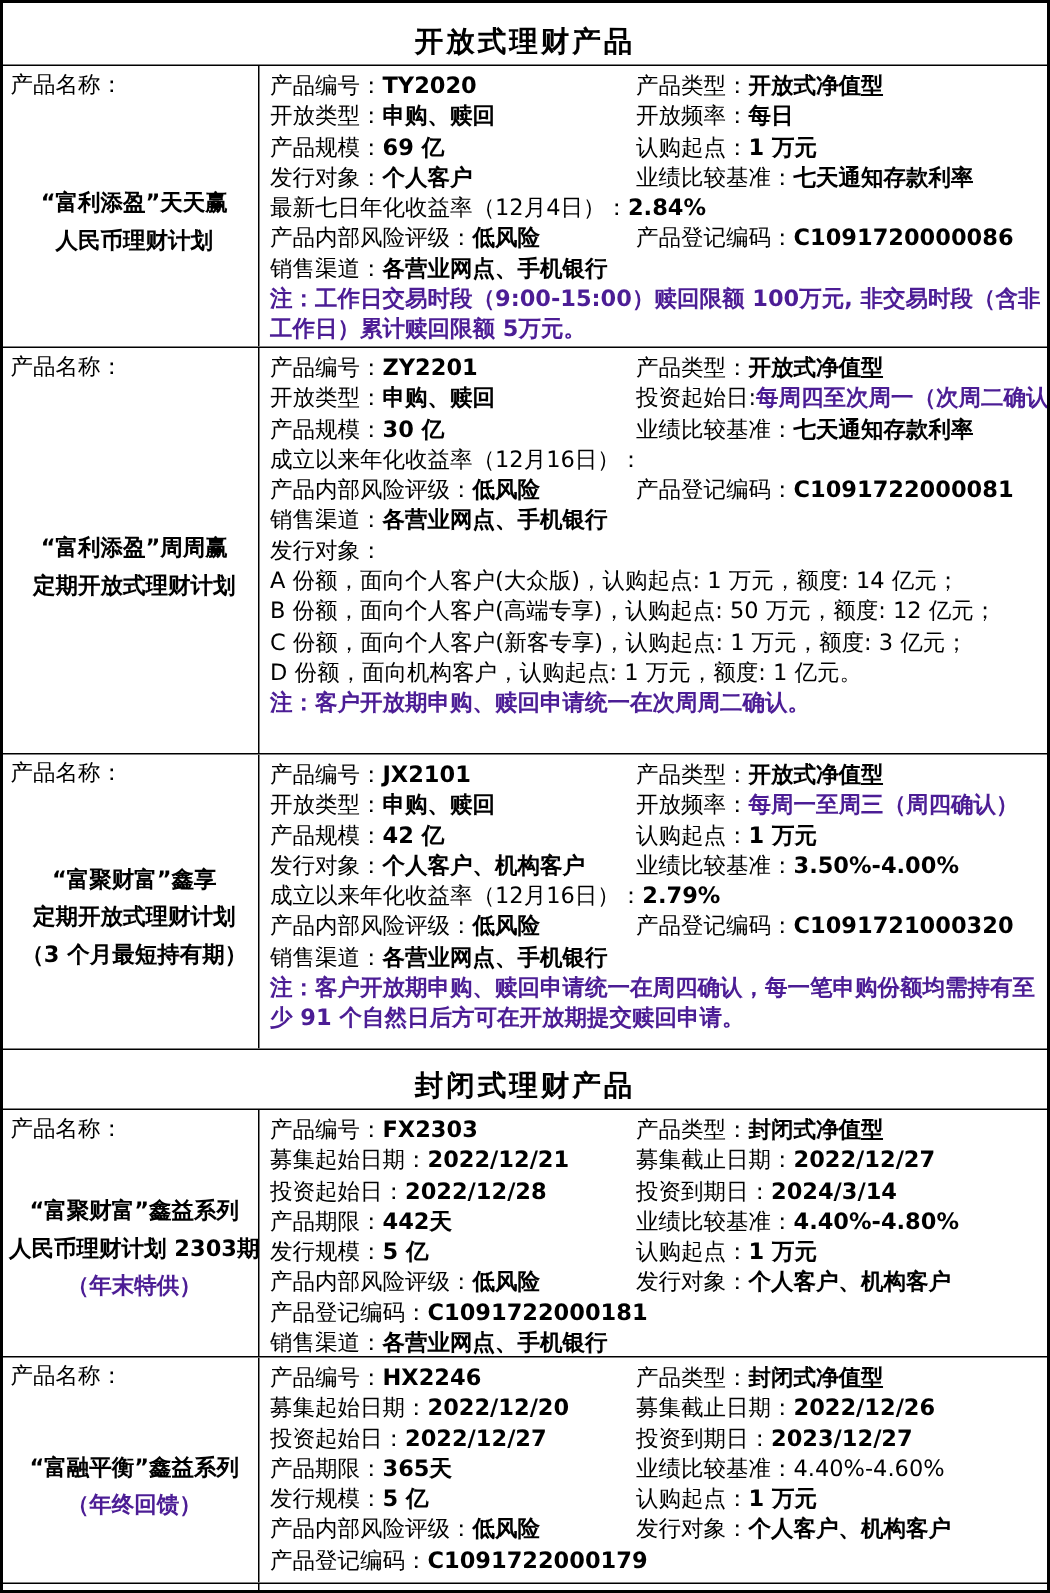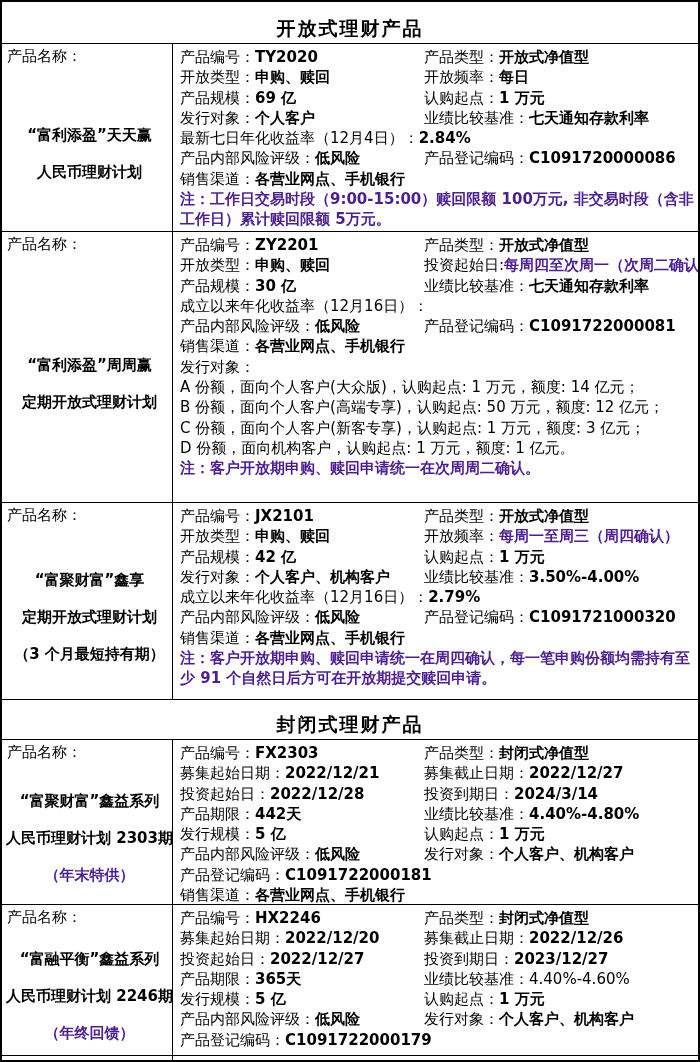--- a/index.html
+++ b/index.html
@@ -38,21 +38,21 @@
     display:flex;flex-direction:column;
     padding:2px 0 2px 5px;
     overflow:hidden;
   }
   .name-label{font-size:15px;line-height:21px;}
   .name-block{
     flex:1;display:flex;flex-direction:column;
     align-items:center;justify-content:center;
     text-align:center;
   }
-  .name-line{font-weight:bold;font-size:15px;line-height:25px;white-space:nowrap;margin-top:12px;}
+  .name-line{font-weight:bold;font-size:15px;line-height:25px;white-space:nowrap;}
   .detail-cell{
     flex:1;min-width:0;
     padding:3px 2px 0 7px;
     font-size:15px;line-height:20.3px;
     overflow:hidden;
   }
   .line{white-space:normal;}
   .line.pair{white-space:nowrap;}
   .line.ind{padding-left:24px;}
   .col-l{display:inline-block;width:244px;vertical-align:top;white-space:nowrap;}
@@ -154,21 +154,20 @@
         <div class="line pair"><span class="col-l"><span>产品内部风险评级：</span><span class="b ">低风险</span></span><span><span>发行对象：</span><span class="b ">个人客户、机构客户</span></span></div>
         <div class="line full"><span>产品登记编码：</span><span class="b ">C1091722000181</span></div>
         <div class="line full"><span>销售渠道：</span><span class="b ">各营业网点、手机银行</span></div>
       </div>
     </div>
     <div class="prow" style="height: 150px;">
       <div class="name-cell">
         <div class="name-label">产品名称：</div>
         <div class="name-block">
           <div class="name-line">“富融平衡”鑫益系列</div>
-          <div class="name-line">人民币理财计划 2246期</div>
           <div class="name-line r">（年终回馈）</div>
         </div>
       </div>
       <div class="detail-cell">
         <div class="line pair"><span class="col-l"><span>产品编号：</span><span class="b ">HX2246</span></span><span><span>产品类型：</span><span class="b ">封闭式净值型</span></span></div>
         <div class="line pair"><span class="col-l"><span>募集起始日期：</span><span class="b ">2022/12/20</span></span><span><span>募集截止日期：</span><span class="b ">2022/12/26</span></span></div>
         <div class="line pair"><span class="col-l"><span>投资起始日：</span><span class="b ">2022/12/27</span></span><span><span>投资到期日：</span><span class="b ">2023/12/27</span></span></div>
         <div class="line pair"><span class="col-l"><span>产品期限：</span><span class="b ">365天</span></span><span><span>业绩比较基准：</span><span>4.40%-4.60%</span></span></div>
         <div class="line pair"><span class="col-l"><span>发行规模：</span><span class="b ">5 亿</span></span><span><span>认购起点：</span><span class="b ">1 万元</span></span></div>
         <div class="line pair"><span class="col-l"><span>产品内部风险评级：</span><span class="b ">低风险</span></span><span><span>发行对象：</span><span class="b ">个人客户、机构客户</span></span></div>

